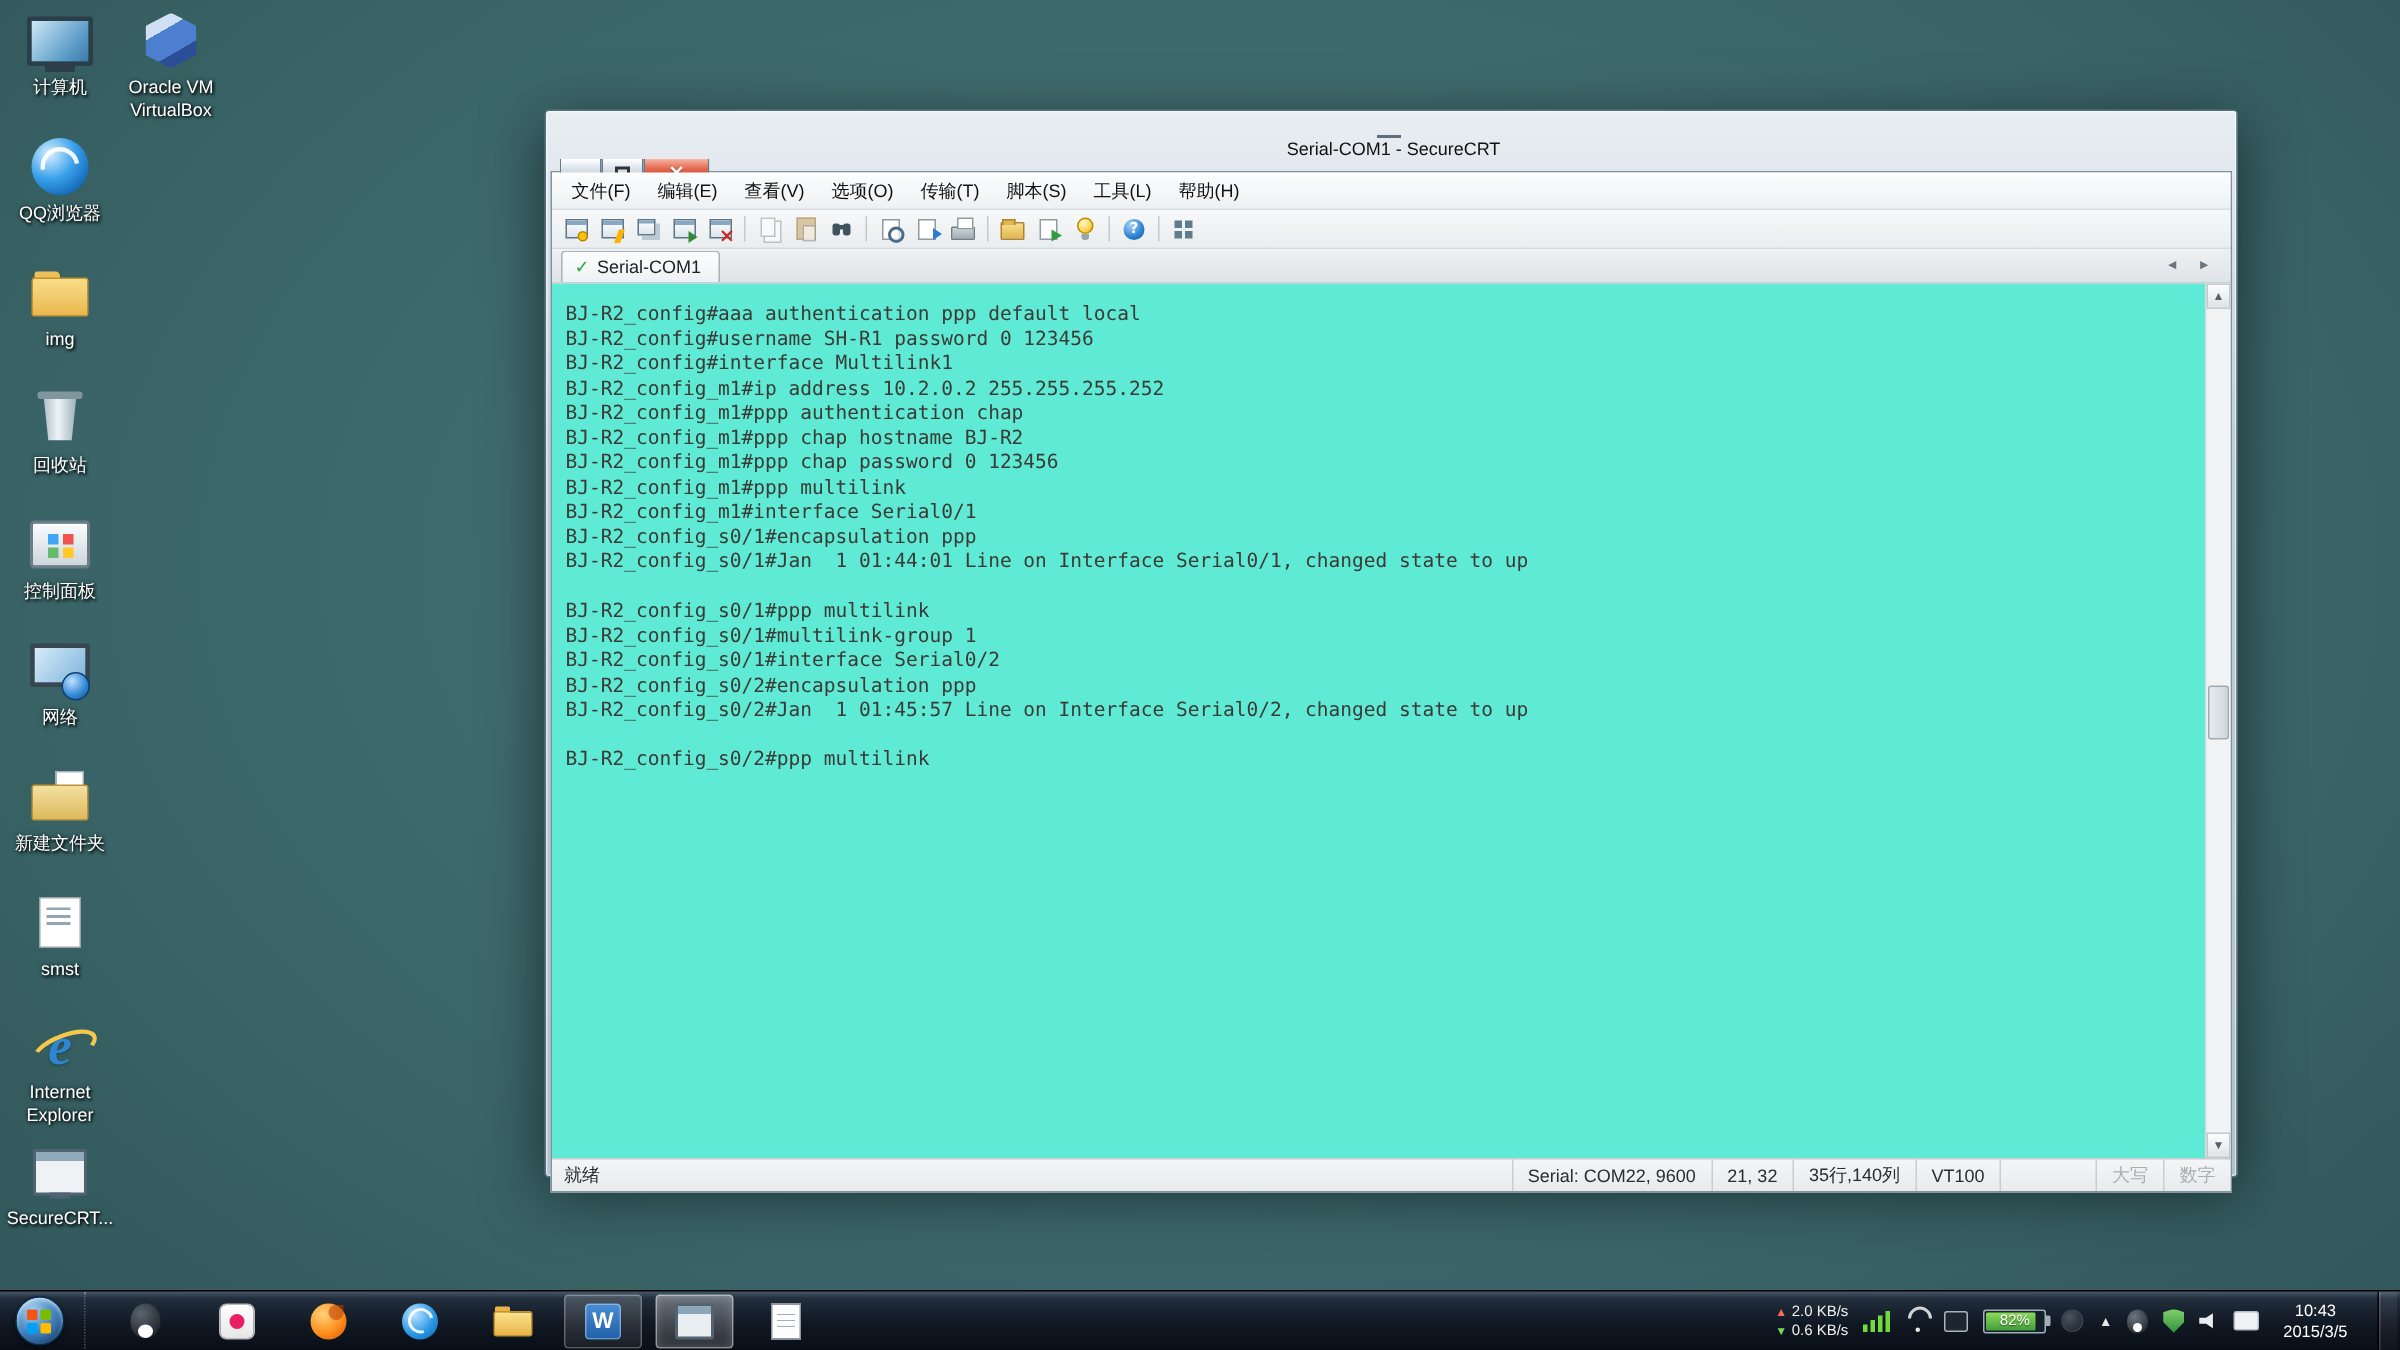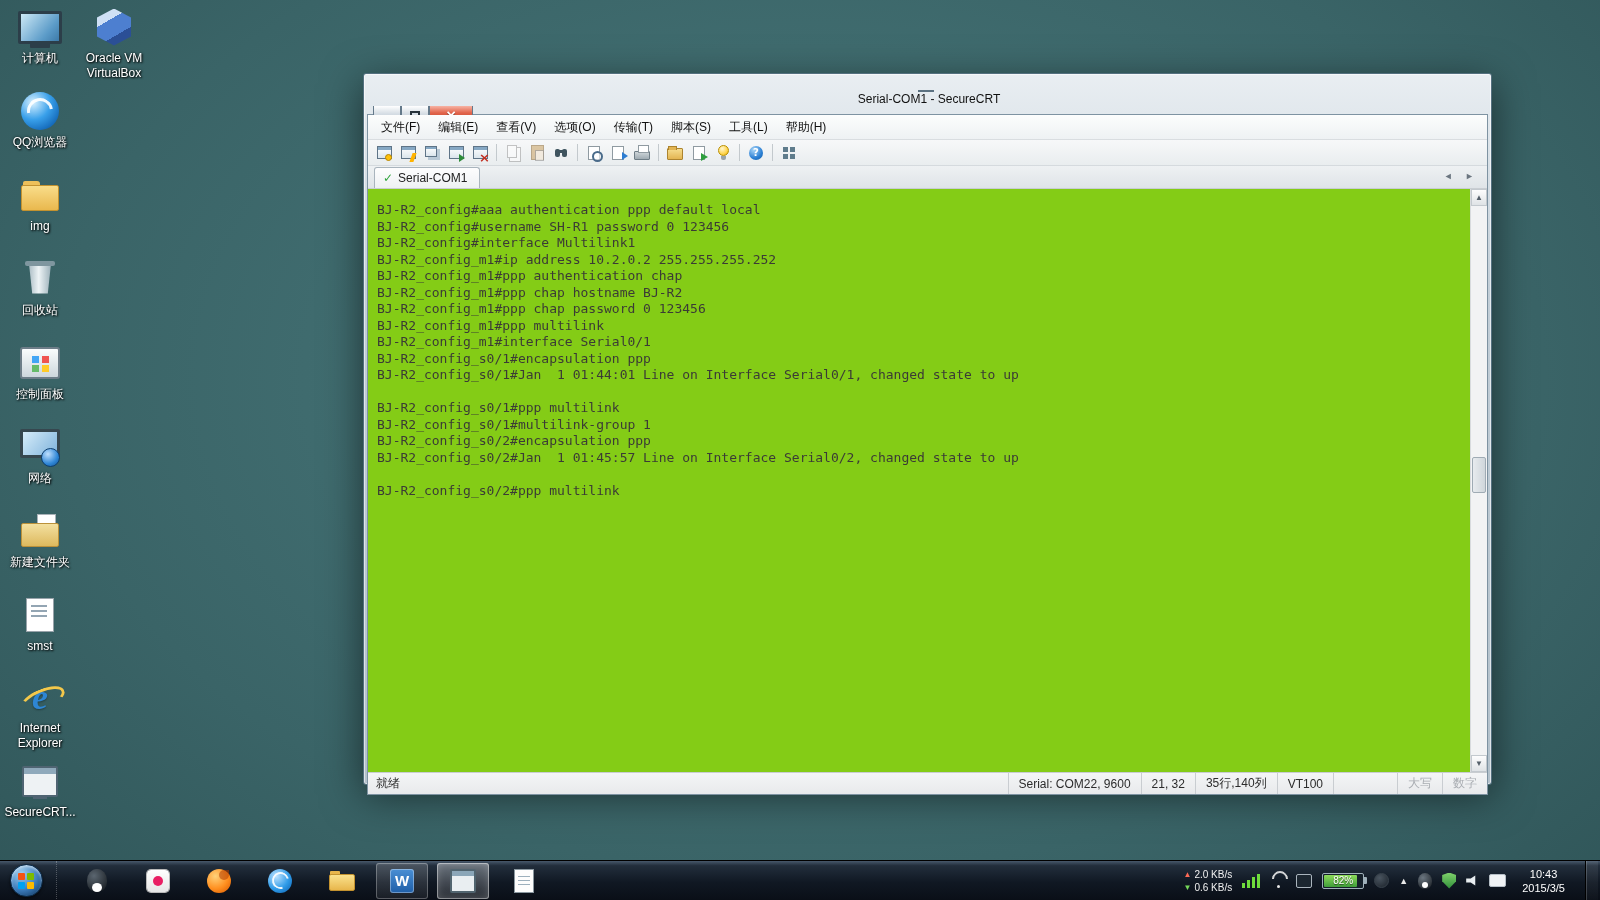--- a/index.html
+++ b/index.html
@@ -104,21 +104,21 @@
   .tb-btn[data-icon="bulb-icon"]::after{content:"";position:absolute;bottom:4px;left:10px;width:5px;height:4px;background:#9aa4ab;border-radius:0 0 2px 2px;}
   .tb-btn[data-icon="help-icon"]::before{content:"?";width:14px;height:14px;border-radius:50%;background:radial-gradient(circle at 35% 28%,#a6d4f7,#2a7fd4 60%,#115a9e);color:#fff;font:bold 10px/14px "DejaVu Sans",sans-serif;text-align:center;}
   .tb-btn[data-icon="grid-icon"]::before{content:"";width:5px;height:5px;background:#5f7c8c;box-shadow:7px 0 0 #5f7c8c,0 7px 0 #5f7c8c,7px 7px 0 #5f7c8c;margin:-7px 0 0 -7px;}
 
   .tabbar{height:23px;background:linear-gradient(#eef1f3,#dfe4e8);border-bottom:1px solid #c8cdd2;display:flex;align-items:flex-end;position:relative;}
   .tab{display:flex;align-items:center;gap:5px;margin-left:6px;padding:0 12px 0 8px;background:linear-gradient(#fdfdfe,#eef1f3);border:1px solid #a9b4bd;border-bottom:none;border-radius:3px 3px 0 0;font-size:12px;color:#222;height:21px;}
   .tab-check{color:#2fa43c;font-weight:bold;font-size:12px;}
   .tab-arrows{position:absolute;right:8px;top:5px;font-size:9px;color:#6b7680;letter-spacing:5px;}
 
   .term-wrap{flex:1;display:flex;min-height:0;}
-  .term{flex:1;background:#84cc16;padding:13px 4px 0 9px;font-family:"DejaVu Sans Mono","Liberation Mono",monospace;font-size:13px;color:#3b3b36;overflow:hidden;}
+  .term{flex:1;background:#5eead4;padding:13px 4px 0 9px;font-family:"DejaVu Sans Mono","Liberation Mono",monospace;font-size:13px;color:#3b3b36;overflow:hidden;}
   .term-line{white-space:pre;min-height:16.5px;line-height:16.5px;}
   .scrollbar{width:17px;background:#f2f3f4;border-left:1px solid #d8dbde;display:flex;flex-direction:column;position:relative;}
   .sb-btn{height:17px;display:flex;align-items:center;justify-content:center;font-size:8px;color:#55606a;background:linear-gradient(#fdfdfd,#dfe3e6);border:1px solid #c3c9ce;}
   .sb-btn.down{margin-top:auto;}
   .sb-thumb{position:absolute;left:1px;right:1px;top:46%;height:36px;background:linear-gradient(90deg,#e7ebee,#cfd6db);border:1px solid #9fabb4;border-radius:2px;}
 
   .statusbar{height:22px;display:flex;align-items:stretch;background:linear-gradient(#f4f5f6,#e8eaec);border-top:1px solid #c9cdd1;font-size:12px;color:#2c2c2c;}
   .st-ready{flex:1;display:flex;align-items:center;padding-left:8px;}
   .st-seg{display:flex;align-items:center;padding:0 10px;border-left:1px solid #c9cdd1;}
   .st-spacer{width:64px;}
@@ -347,20 +347,21 @@
           <div class="term-line">BJ-R2_config_s0/1#encapsulation ppp</div>
 
           <div class="term-line">BJ-R2_config_s0/1#Jan  1 01:44:01 Line on Interface Serial0/1, changed state to up</div>
 
           <div class="term-line"></div>
 
           <div class="term-line">BJ-R2_config_s0/1#ppp multilink</div>
 
           <div class="term-line">BJ-R2_config_s0/1#multilink-group 1</div>
 
+          <div class="term-line">BJ-R2_config_s0/1#interface Serial0/2</div>
 
           <div class="term-line">BJ-R2_config_s0/2#encapsulation ppp</div>
 
           <div class="term-line">BJ-R2_config_s0/2#Jan  1 01:45:57 Line on Interface Serial0/2, changed state to up</div>
 
           <div class="term-line"></div>
 
           <div class="term-line">BJ-R2_config_s0/2#ppp multilink</div>
         </div>
       <div class="scrollbar">

